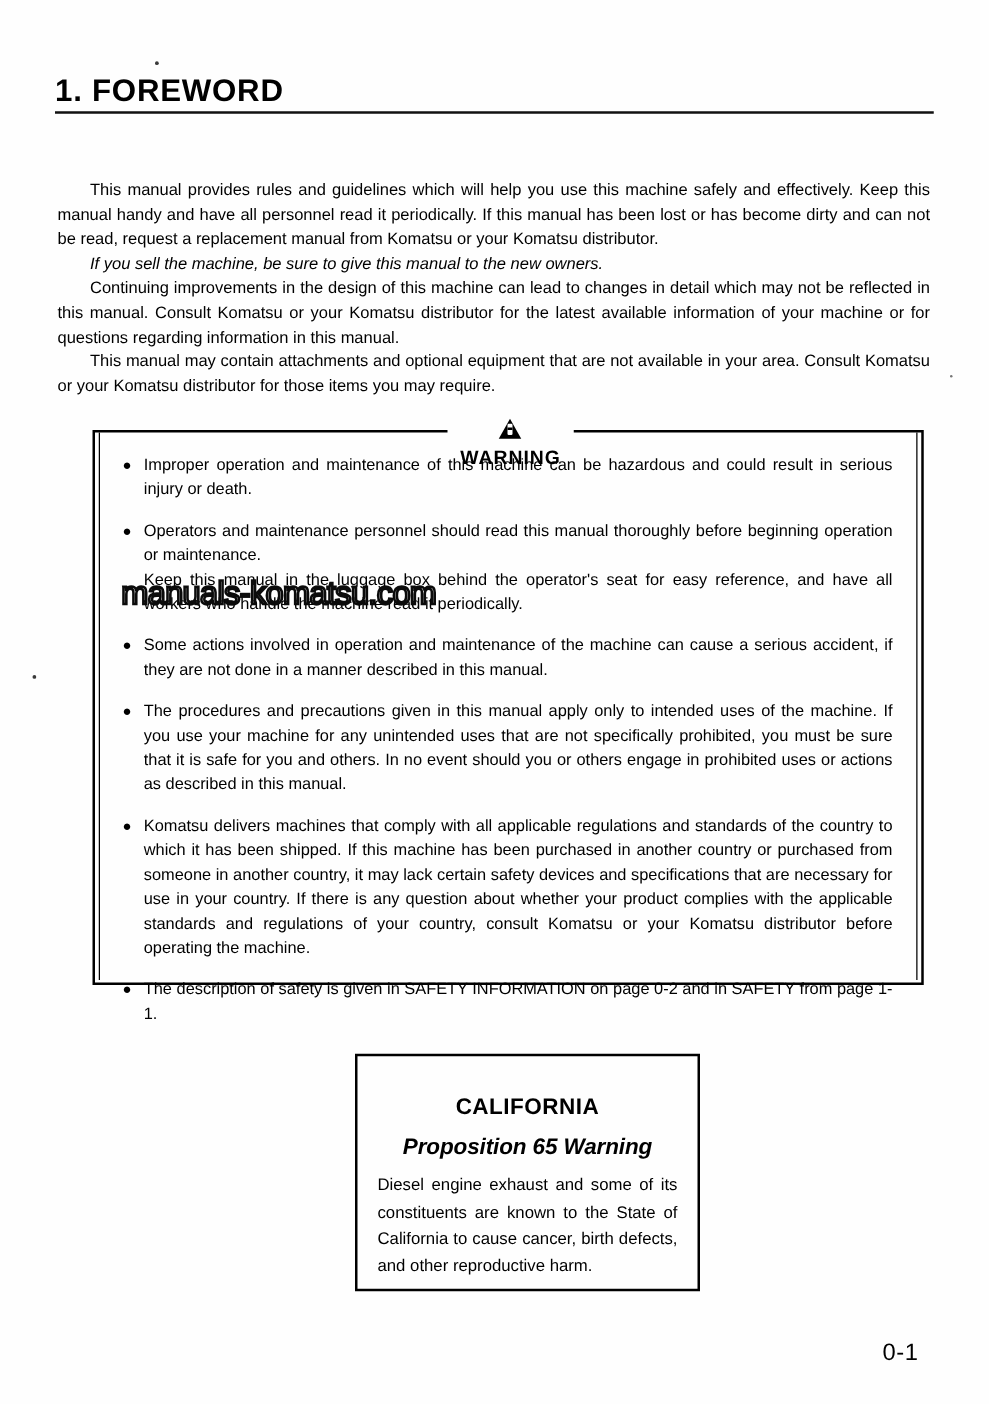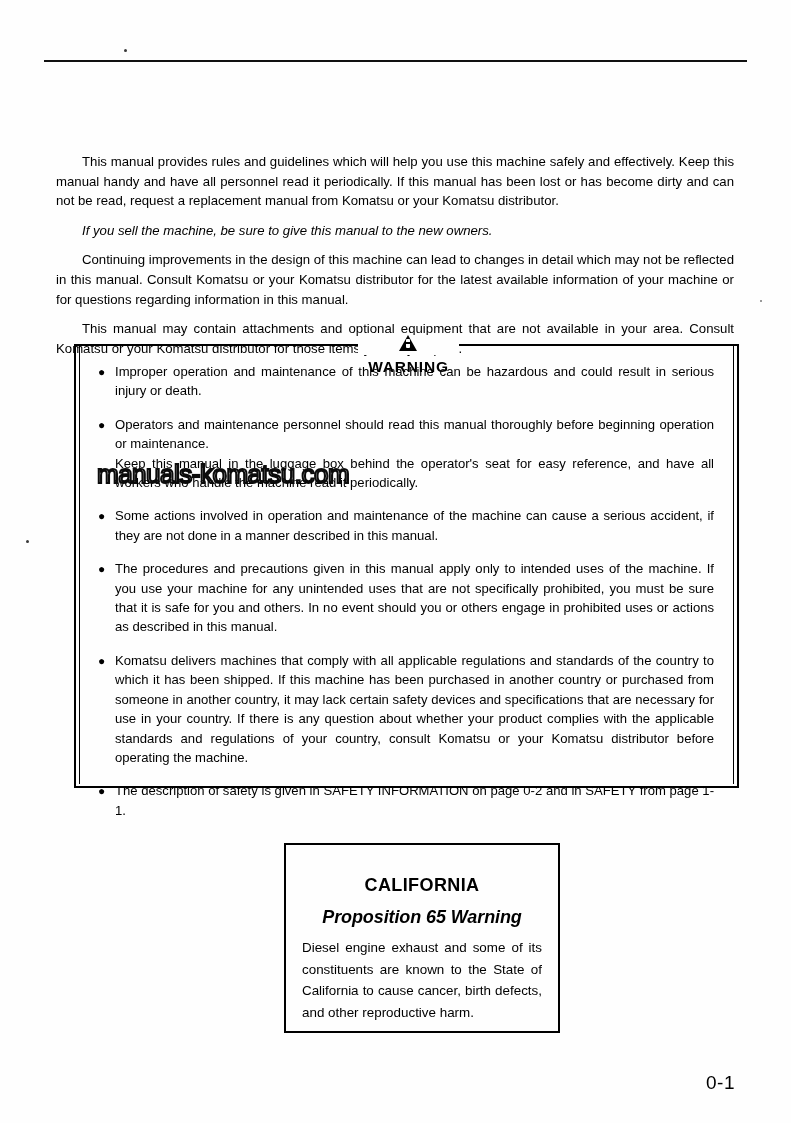--- a/index.html
+++ b/index.html
@@ -58,21 +58,21 @@
     position: absolute;
     left: 46px;
     top: 142px;
     width: 698px;
     font-size: 13.2px;
     line-height: 19.6px;
     text-align: justify;
     text-justify: inter-word;
   }
   .intro p {
-    margin: 10px;
+    margin: 0;
     text-indent: 26px;
   }
   .intro p.tight { text-indent: 26px; font-style: italic; }
 
   
   .warn-box {
     position: absolute;
     left: 74px;
     top: 344px;
     width: 665px;
@@ -238,20 +238,21 @@
 </head>
 <body>
 
 <div class="page">
 
   <div class="speck speck-a"></div>
   <div class="speck speck-b"></div>
   <div class="speck speck-c"></div>
 
   <div class="title-block">
+    <h1 class="doc-title">1.  FOREWORD</h1>
     <div class="title-rule"></div>
   </div>
 
   <div class="intro">
     <p>This manual provides rules and guidelines which will help you use this machine safely and effectively. Keep this manual handy and have all personnel read it periodically. If this manual has been lost or has become dirty and can not be read, request a replacement manual from Komatsu or your Komatsu distributor.</p>
     <p class="tight">If you sell the machine, be sure to give this manual to the new owners.</p>
     <p>Continuing improvements in the design of this machine can lead to changes in detail which may not be reflected in this manual. Consult Komatsu or your Komatsu distributor for the latest available information of your machine or for questions regarding information in this manual.</p>
     <p>This manual may contain attachments and optional equipment that are not available in your area. Consult Komatsu or your Komatsu distributor for those items you may require.</p>
   </div>
 

